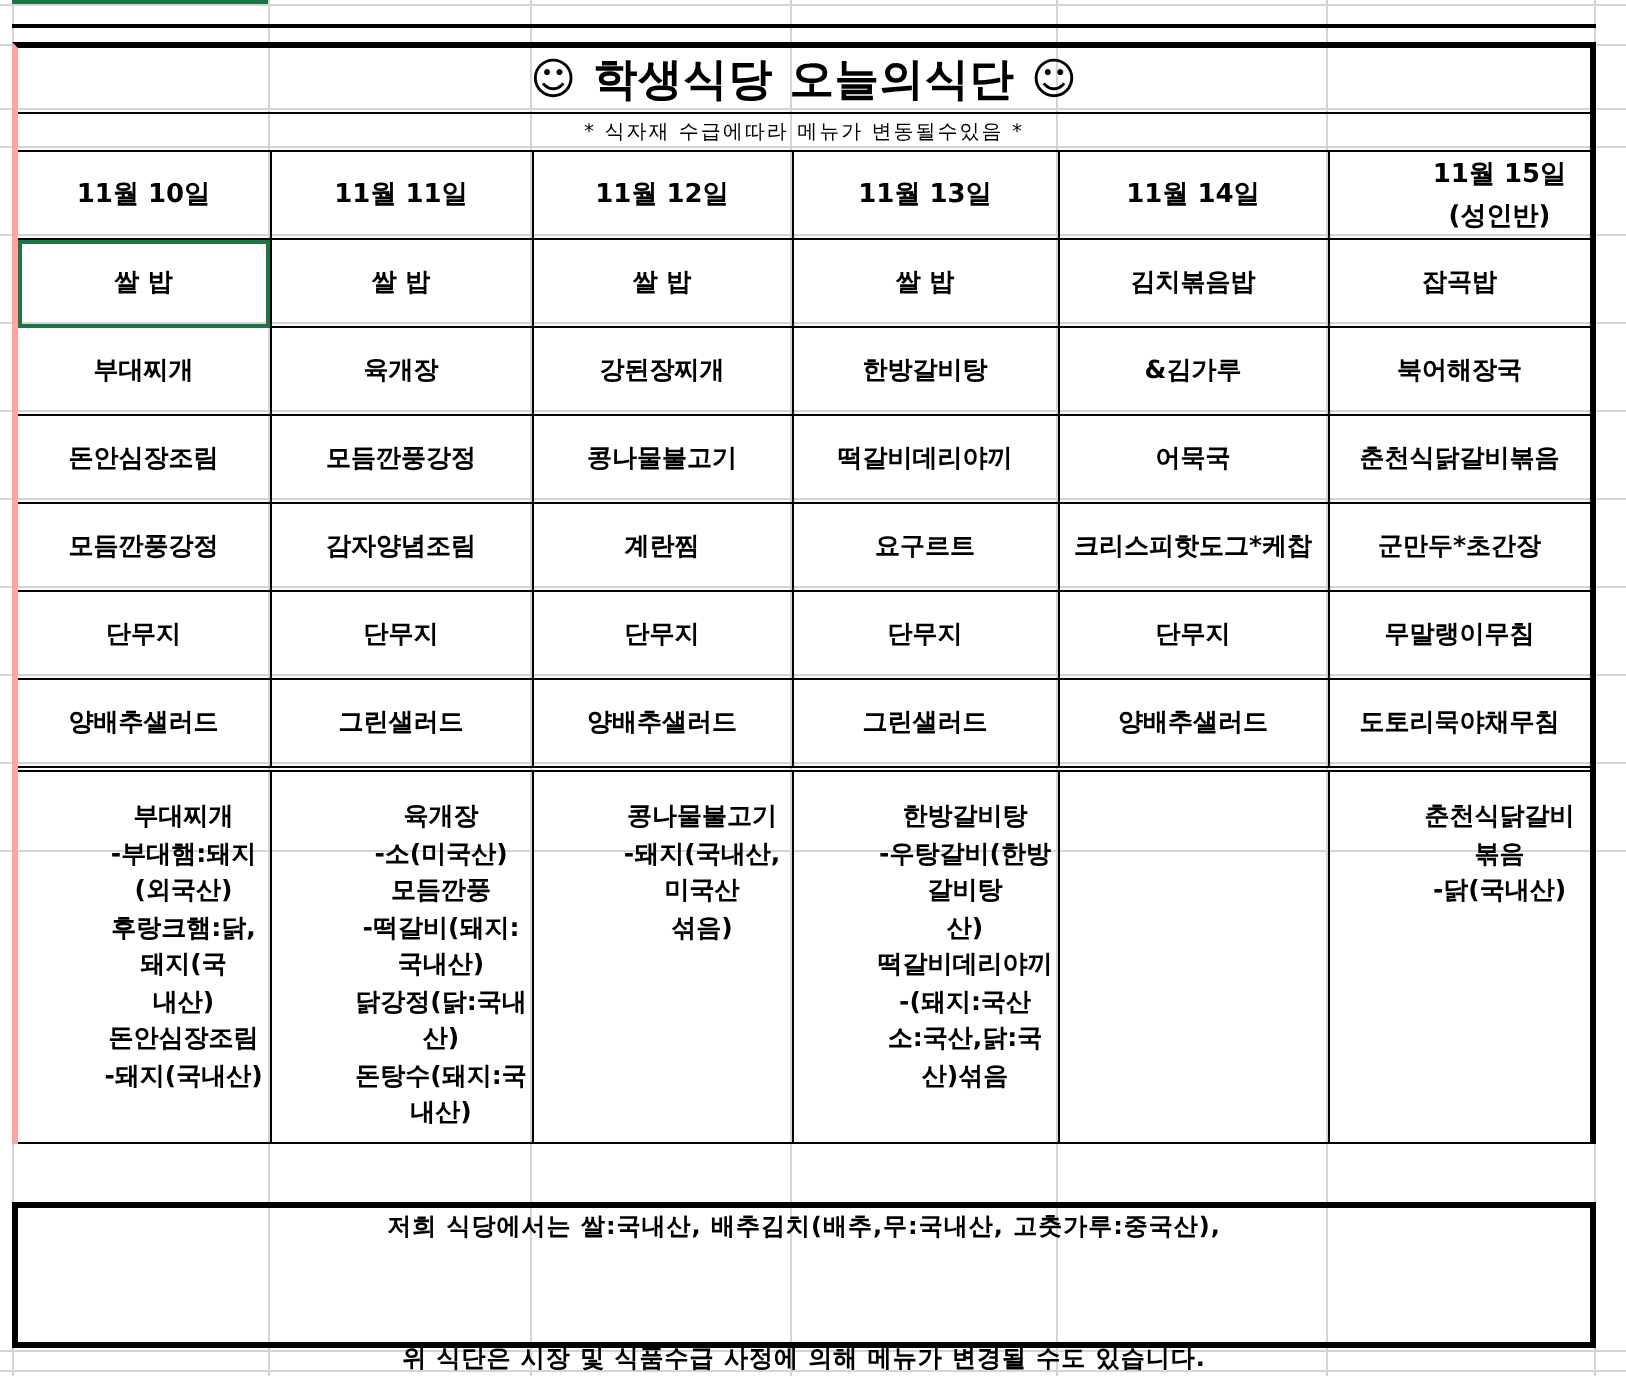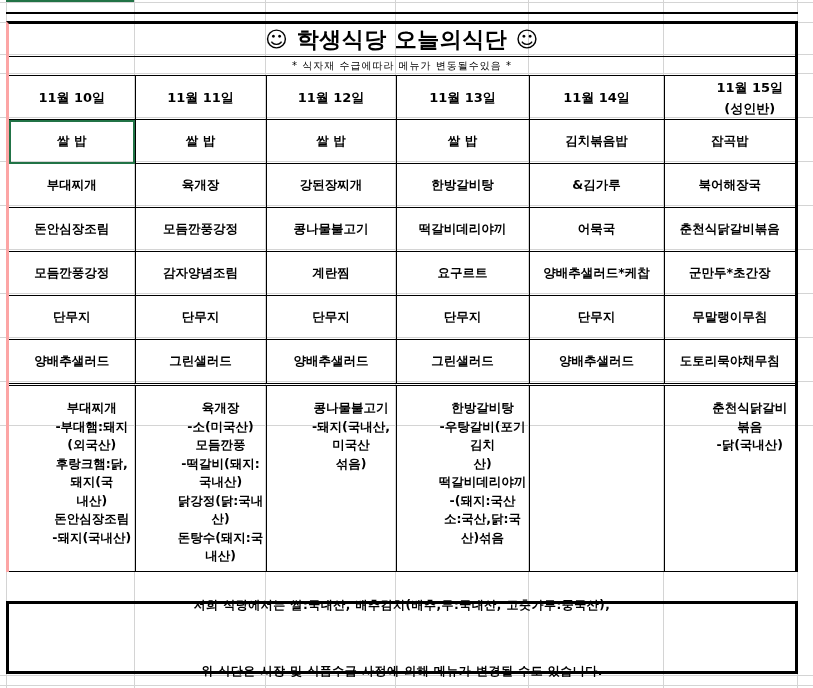--- a/index.html
+++ b/index.html
@@ -49,21 +49,21 @@
     line-height:18.5px; padding-top:13px; font-size:12.5px; font-weight:bold;
     border-top:3px double #000;
   }
   .sel-cell { outline:2px solid #217346; outline-offset:-2px; position:relative; }
   .sel-handle { position:absolute; right:-4px; bottom:-4px; width:6px; height:6px; background:#217346; }
   .line { display:block;margin-left:40px; }
 
   .footer {
     position:absolute; left:6px; top:601px; width:786px; height:67px;
     border:3px solid #000; display:flex; flex-direction:column;
-    align-items:center; justify-content:center; font-size:12px; font-weight:bold; line-height:18px;
+    align-items:center; font-size:12px; font-weight:bold; line-height:18px;
     letter-spacing:0.5px;
     gap:48px;
   }
 </style>
 </head>
 <body>
 
 <div class="grid-bg">
   <div class="vgl" style="left:6px"></div>
   <div class="vgl" style="left:134px"></div>
@@ -138,21 +138,21 @@
       <td>콩나물불고기</td>
       <td>떡갈비데리야끼</td>
       <td>어묵국</td>
       <td>춘천식닭갈비볶음</td>
     </tr>
     <tr class="dish">
       <td>모듬깐풍강정</td>
       <td>감자양념조림</td>
       <td>계란찜</td>
       <td>요구르트</td>
-      <td>양배추샐러드*케찹</td>
+      <td>크리스피핫도그*케찹</td>
       <td>군만두*초간장</td>
     </tr>
     <tr class="dish">
       <td>단무지</td>
       <td>단무지</td>
       <td>단무지</td>
       <td>단무지</td>
       <td>단무지</td>
       <td>무말랭이무침</td>
     </tr>
@@ -181,21 +181,21 @@
         <span class="line">닭강정(닭:국내산)</span>
         <span class="line">돈탕수(돼지:국내산)</span>
       </td>
       <td>
         <span class="line">콩나물불고기</span>
         <span class="line">-돼지(국내산,미국산</span>
         <span class="line">섞음)</span>
       </td>
       <td>
         <span class="line">한방갈비탕</span>
-        <span class="line">-우탕갈비(포기김치</span>
+        <span class="line">-우탕갈비(한방갈비탕</span>
         <span class="line">산)</span>
         <span class="line">떡갈비데리야끼</span>
         <span class="line">-(돼지:국산</span>
         <span class="line">소:국산,닭:국산)섞음</span>
       </td>
       <td></td>
       <td>
         <span class="line">춘천식닭갈비볶음</span>
         <span class="line">-닭(국내산)</span>
       </td>

